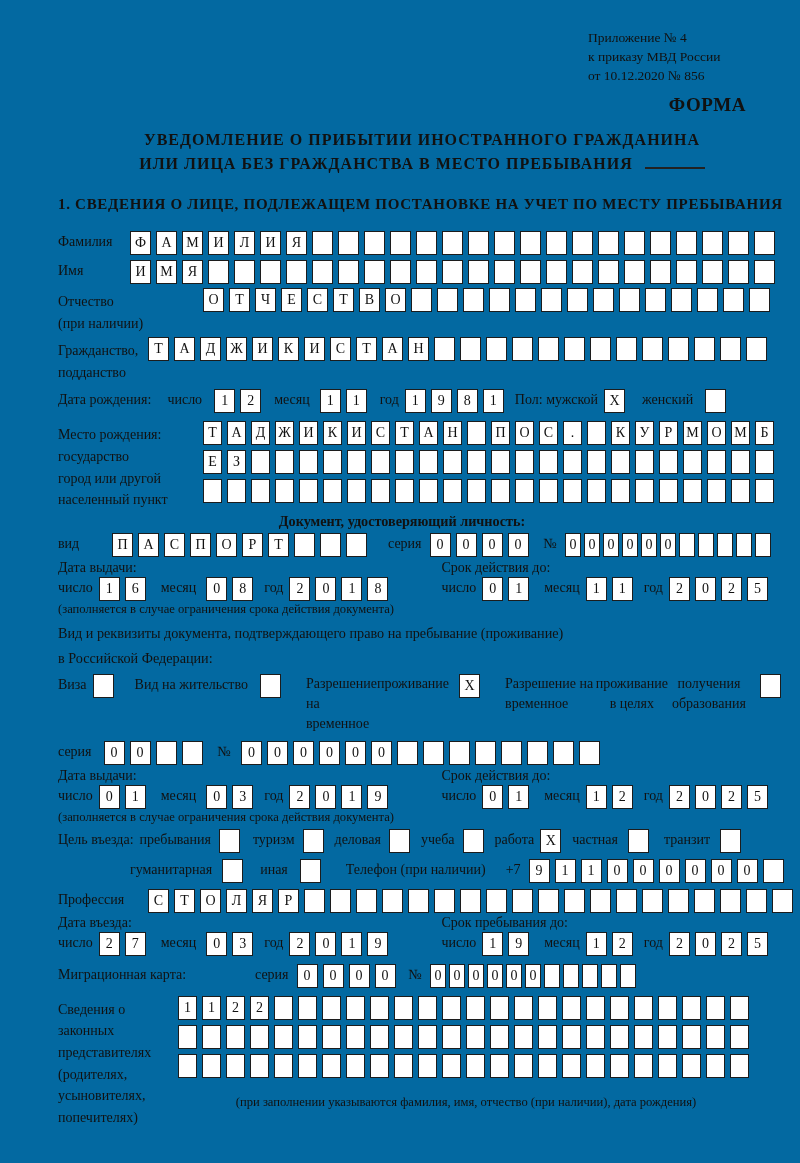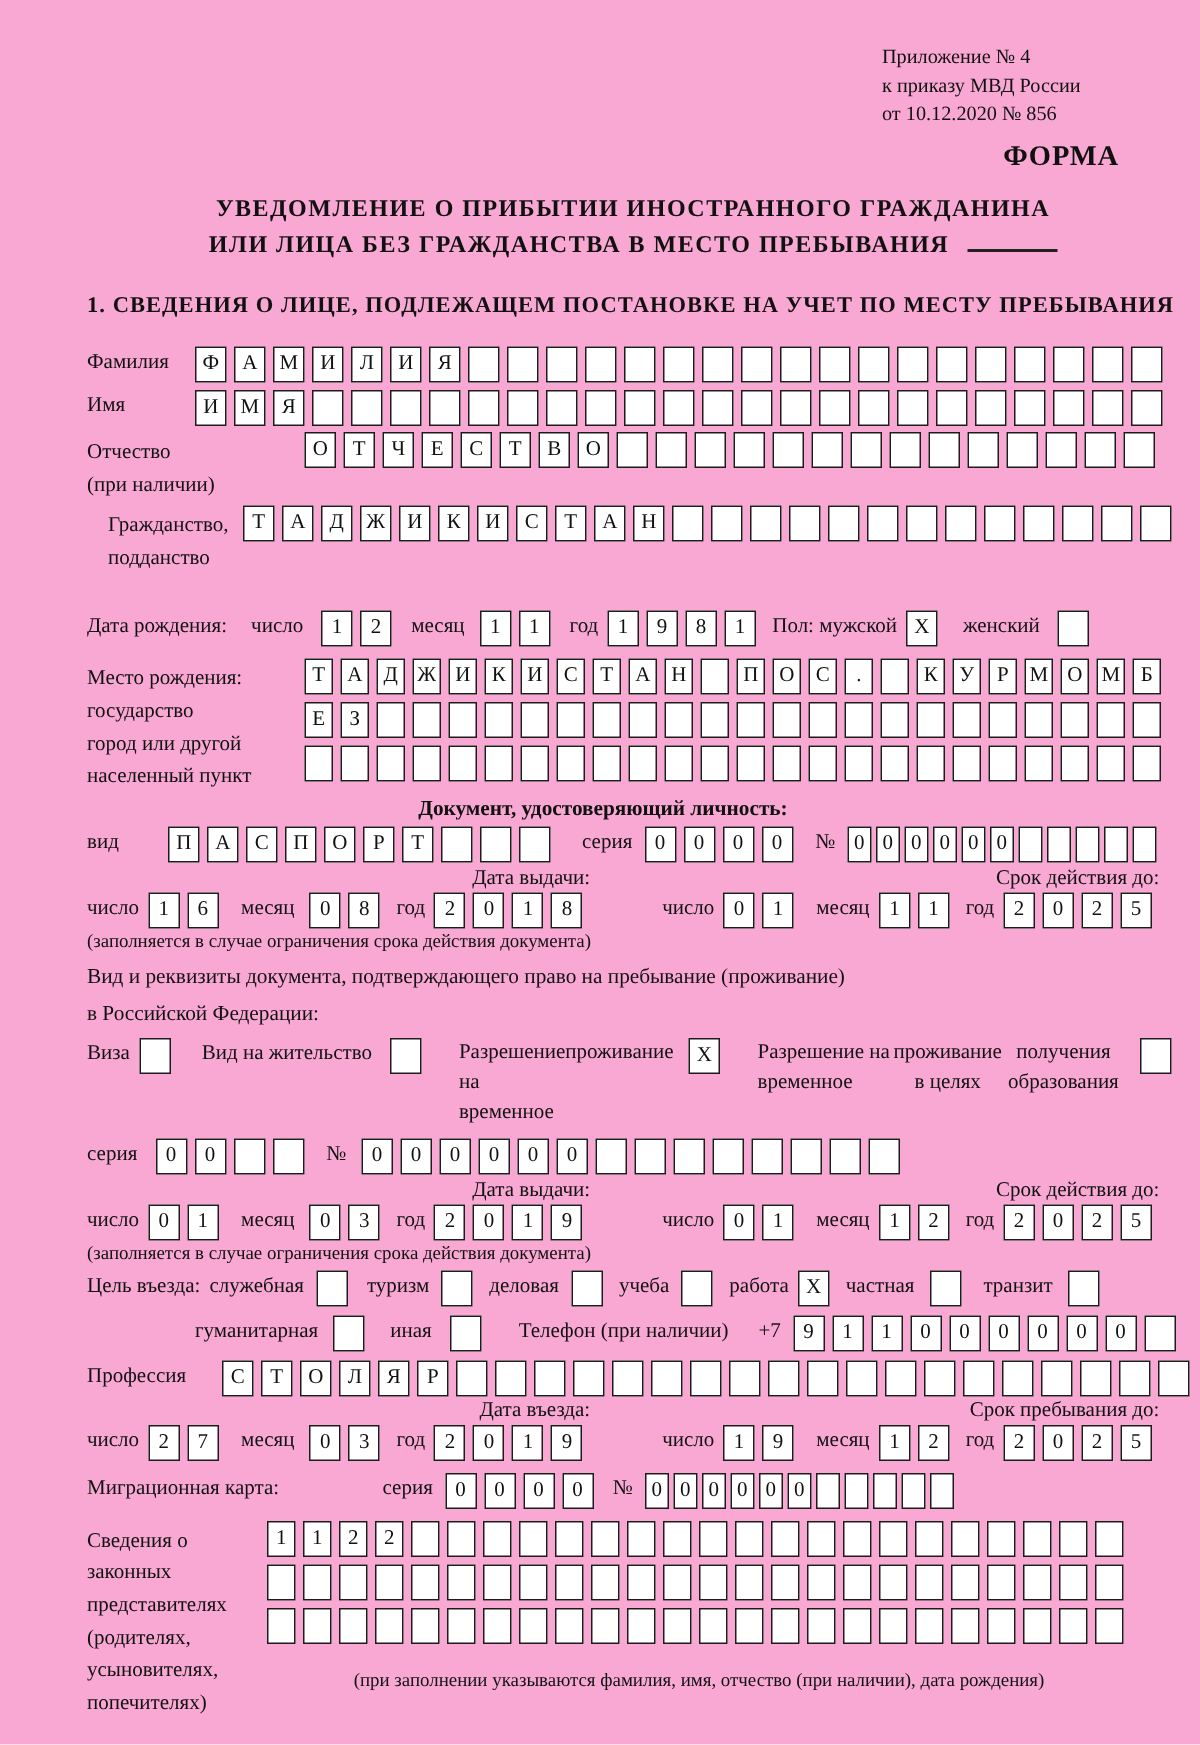--- a/index.html
+++ b/index.html
@@ -1,18 +1,18 @@
 <!DOCTYPE html>
 <html><head>
 <meta charset="utf-8">
 <style>
   html,body{margin:0;padding:0;background:#fff;}
   .page{
     width:800px;height:1163px;box-sizing:border-box;position:relative;overflow:hidden;
-    padding:28px 14px 0 58px;background:#f9a8d4;color:#111;
+    padding:28px 14px 0 58px;background:#0369a1;color:#111;
     font-family:"Liberation Serif","DejaVu Serif",serif;font-size:14px;
   }
   
   .hdr{width:190px;margin-left:auto;margin-right:8px;font-size:13.5px;line-height:1.42;}
   .hdr2{margin-top:3px;font-size:13px;line-height:1.4;}
   .forma{font-weight:bold;font-size:19px;text-align:right;margin:9px 40px 0 0;letter-spacing:.6px;}
   .title{text-align:center;font-weight:bold;font-size:16px;margin-top:12px;line-height:1.5;letter-spacing:1px;}
   .blank-line{display:inline-block;width:60px;border-bottom:2.4px solid #222;margin-left:12px;vertical-align:baseline;}
   .sec-head{font-weight:bold;font-size:15px;margin-top:20px;letter-spacing:.7px;white-space:nowrap;}
 
@@ -35,28 +35,28 @@
   .w72{width:72px;flex:0 0 72px;}
   .w90{width:90px;flex:0 0 90px;}
   .w145{width:145px;flex:0 0 145px;}
   .w120{width:120px;flex:0 0 120px;}
   .w137{width:137px;flex:0 0 137px;}
   .w54{width:54px;flex:0 0 54px;}
   .ml6{margin-left:6px;}.ml8{margin-left:8px;}.ml10{margin-left:10px;}
   .ml12{margin-left:12px;}.ml16{margin-left:16px;}.ml20{margin-left:20px;}
   .ml48{margin-left:48px;}.ml60{margin-left:60px;}
   .mb2{margin-bottom:2px;}.mb3{margin-bottom:3px;}.mb4{margin-bottom:4px;}
-  .mb5{margin-bottom:5px;}.mb6{margin-bottom:24px;justify-content:flex-end;}.mb8{margin-bottom:8px;}
+  .mb5{margin-bottom:5px;}.mb6{margin-bottom:6px;}.mb8{margin-bottom:8px;}
   .mt4{margin-top:4px;}.mt6{margin-top:6px;}.mt8{margin-top:8px;}
   .mt12{margin-top:12px;}.mt18{margin-top:18px;}
 
   .doc-head{text-align:center;font-weight:bold;font-size:14.2px;margin:2px 40px 3px 0;}
   .dates{display:flex;margin-top:2px;}
   .dgroup{display:flex;flex-direction:column;}
-  .dhead{text-align:right;margin-bottom:1px;}
+  .dhead{text-align:left;margin-bottom:1px;}
   .drow{display:flex;}
   .note{font-size:12.6px;}
   .noteR{text-align:left;padding-right:42px;margin-top:1px;}
   .tc{text-align:center;}
   .res-text{margin-top:4px;line-height:1.75;font-size:14.2px;}
   .optw{display:flex;align-items:flex-start;}
   .optt{display:flex;flex-direction:row;line-height:1.45;}
   .opts{margin-top:3px;justify-content:center;}
 </style>
 </head>
@@ -515,21 +515,21 @@
             <span class="cell">2</span>
             <span class="cell">5</span>
           </span>
       </div>
     </div>
   </div>
   <div class="note noteR">(заполняется в случае ограничения срока действия документа)</div>
 
   <div class="row mt4">
     <span class="lbl">Цель въезда:</span>
-    <span class="lbl ml6">служебная</span>
+    <span class="lbl ml6">пребывания</span>
     <span class="cells ml8">
         <span class="cell"></span>
       </span>
     <span class="lbl ml8">туризм</span>
     <span class="cells ml8">
         <span class="cell"></span>
       </span>
     <span class="lbl ml6">деловая</span>
     <span class="cells ml8">
         <span class="cell"></span>

